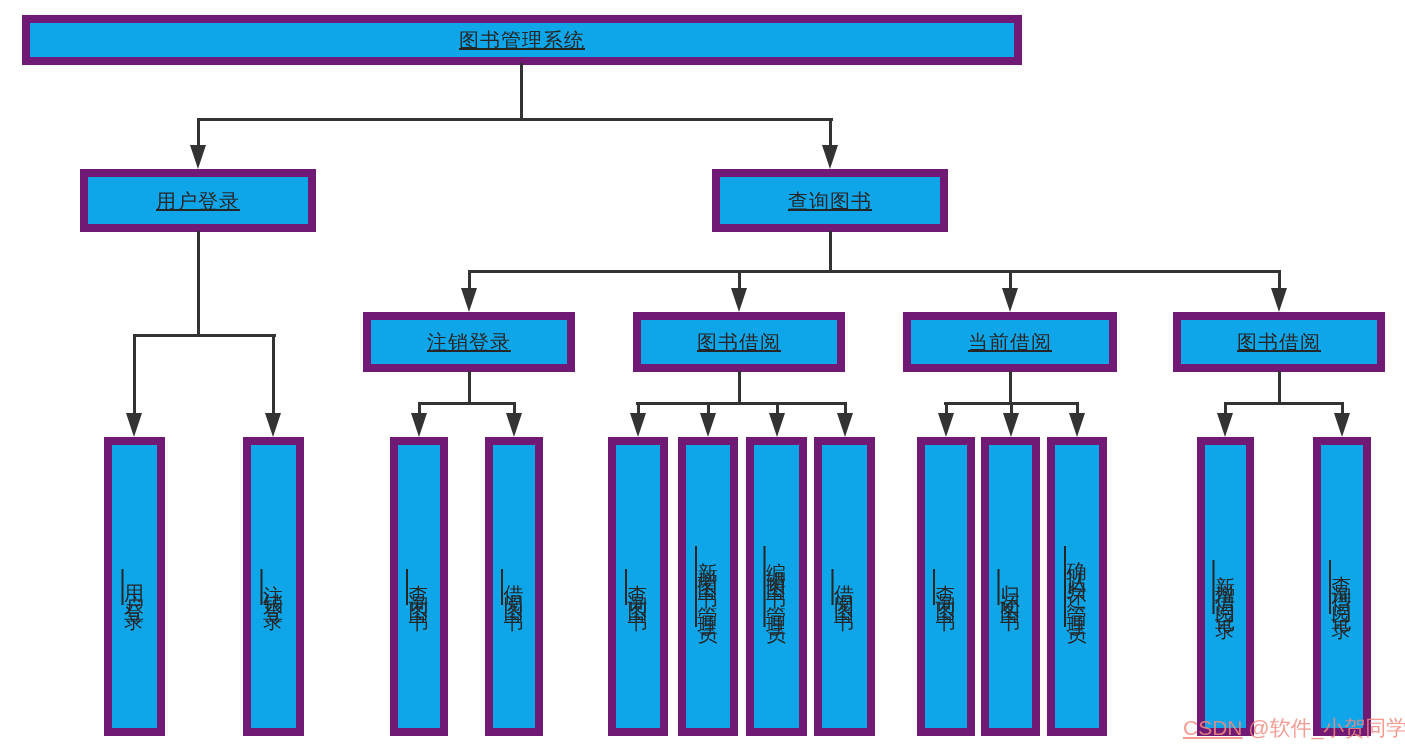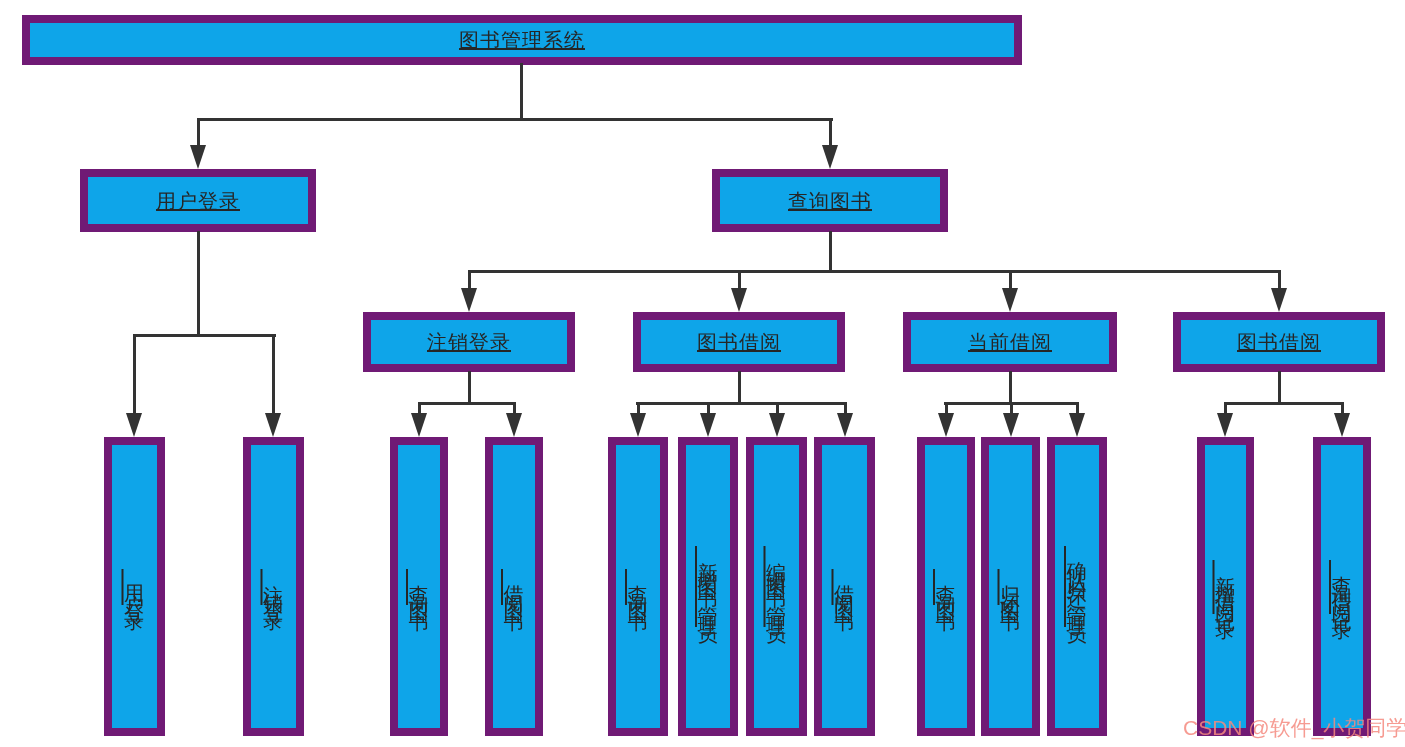--- a/index.html
+++ b/index.html
@@ -20,21 +20,21 @@
   .hl{position:absolute;height:3px;background:#333333;}
   .ah{
     position:absolute;width:0;height:0;
     border-left:8px solid transparent;border-right:8px solid transparent;
     border-top:24px solid #333333;
   }
   .watermark{
     position:absolute;left:1183px;top:714px;z-index:10;
     font-size:21px;color:rgba(244,138,127,0.85);white-space:pre;
   }
-  .wm-brand{}
+  .wm-brand{text-decoration:underline;}
 </style>
 </head>
 <body>
 
 <div class="canvas">
 
   <div class="box h" style="left:22px;top:15px;width:1000px;height:50px">图书管理系统</div>
 
   <div class="vl" style="left:520px;top:63px;height:57px"></div>
   <div class="hl" style="left:197px;top:118px;width:636px"></div>

